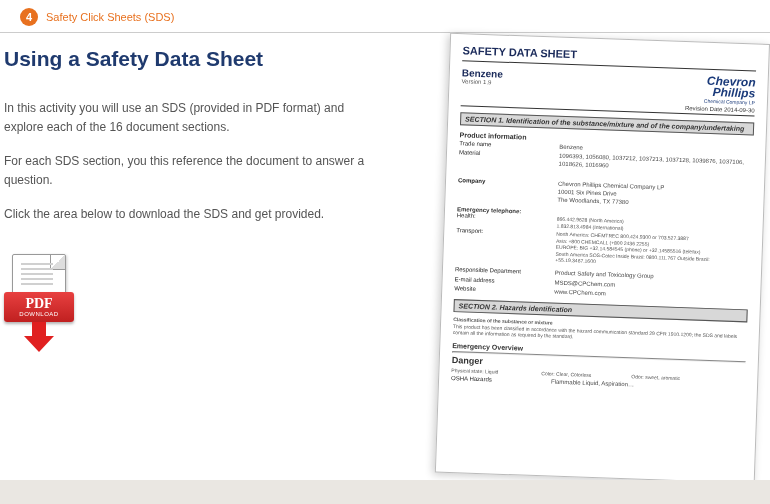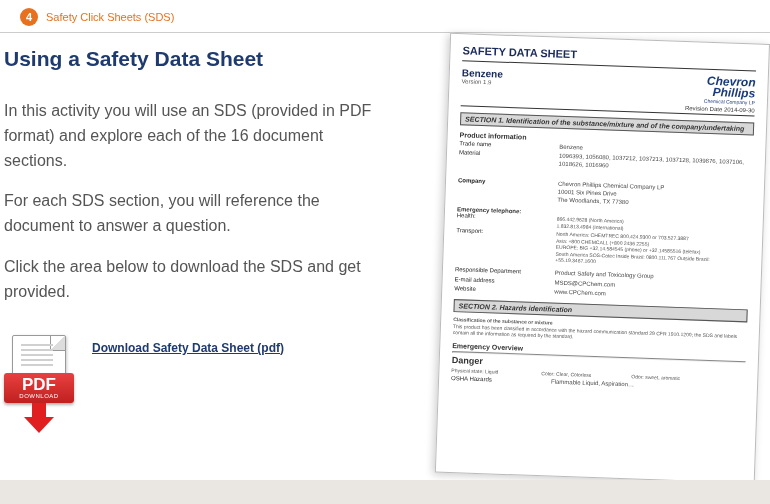--- a/index.html
+++ b/index.html
@@ -48,21 +48,21 @@
       padding-top: 14px;
     }
     .page-title {
       color: #1f3a6e;
       font-size: 21px;
       font-weight: bold;
       margin-bottom: 28px;
     }
     .body-text {
       color: #555;
-      font-size: 16px;
+      font-size: 12px;
       line-height: 1.55;
       margin-bottom: 16px;
     }
     .download-row {
       display: flex;
       align-items: flex-start;
       margin-top: 30px;
     }
     .pdf-icon {
       width: 70px;
@@ -109,23 +109,24 @@
       background: linear-gradient(#e84040, #c02020);
       border-radius: 3px;
       color: #fff;
       display: flex;
       flex-direction: column;
       align-items: center;
       justify-content: center;
       box-shadow: 0 2px 3px rgba(0,0,0,0.3);
     }
     .pdf-text {
-      font-size: 17px;
+      font-size: 14px;
       font-weight: bold;
       line-height: 1;
+      font-family: Liberation Serif, serif;
     }
     .pdf-sub {
       font-size: 6px;
       letter-spacing: 0.5px;
     }
     .pdf-arrow {
       position: absolute;
       top: 68px;
       left: 20px;
       width: 30px;
@@ -287,21 +288,21 @@
 
 <div class="header">
   <div class="chapter-circle">4</div>
   <div class="chapter-title">Safety Click Sheets (SDS)</div>
 </div>
 
 <div class="main">
   <div class="left-col">
     <h1 class="page-title">Using a Safety Data Sheet</h1>
     <p class="body-text">In this activity you will use an SDS (provided in PDF format) and explore each of the 16 document sections.</p>
-    <p class="body-text">For each SDS section, you will reference the document to answer a question.</p>
+    <p class="body-text">For each SDS section, you this reference the document to answer a question.</p>
     <p class="body-text">Click the area below to download the SDS and get provided.</p>
 
     <div class="download-row">
       <div class="pdf-icon">
         <div class="pdf-page">
           <div class="pdf-line" style="top:8px"></div>
           <div class="pdf-line" style="top:13px"></div>
           <div class="pdf-line" style="top:18px"></div>
           <div class="pdf-line" style="top:23px"></div>
           <div class="pdf-line" style="top:28px"></div>
@@ -309,21 +310,20 @@
         <div class="pdf-badge">
           <div class="pdf-text">PDF</div>
           <div class="pdf-sub">DOWNLOAD</div>
         </div>
         <div class="pdf-arrow">
           <div class="pdf-arrow-stem"></div>
           <div class="pdf-arrow-head"></div>
         </div>
       </div>
       <div class="download-text-col">
-        <a class="download-link">Download Safety Data Sheet (pdf)</a>
       </div>
     </div>
   </div>
 </div>
 
 <div class="right-col">
   <div class="doc-preview">
     <div class="doc-header">SAFETY DATA SHEET</div>
     <hr class="doc-hr">
     <div class="doc-toprow">

